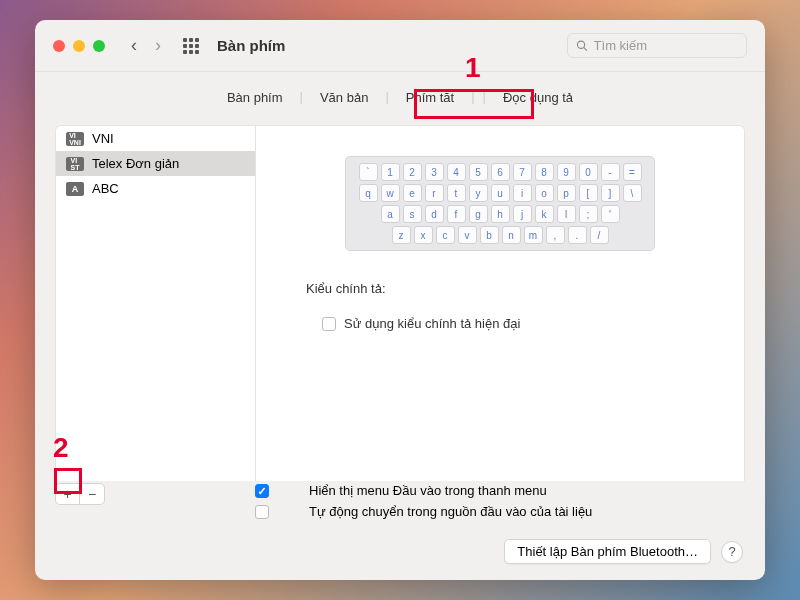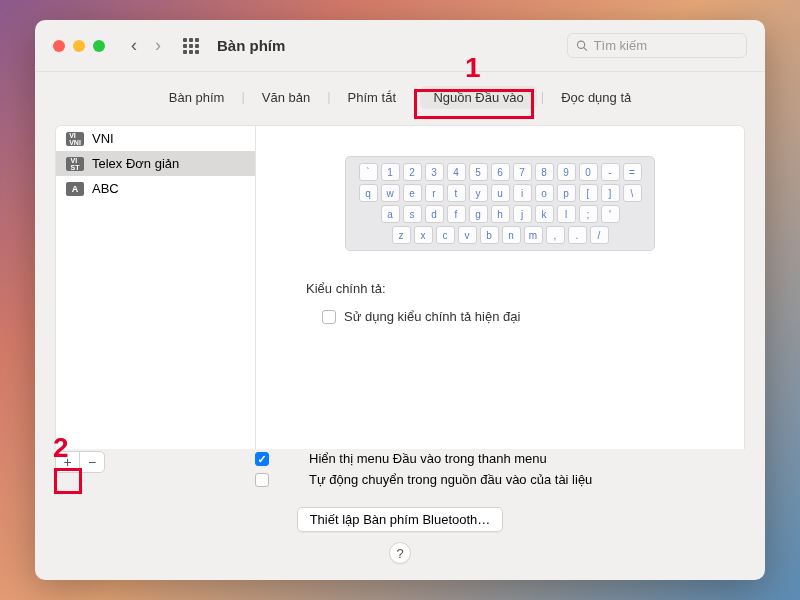--- a/index.html
+++ b/index.html
@@ -52,35 +52,35 @@
     .src-icon.vi { background: #6b6b6b; }
     .src-icon.abc { background: #6b6b6b; font-size: 9px; }
 
     .main-panel { flex: 1; background: #fff; border: 1px solid #e5e3e2; border-radius: 0 6px 0 0; border-left: 1px solid #e5e3e2; border-bottom: none; padding: 30px 20px 10px; }
     .keyboard { width: 310px; margin: 0 auto; background: #e8e8ea; border-radius: 5px; padding: 6px; border: 1px solid #d5d5d8; }
     .krow { display: flex; gap: 3px; margin-bottom: 3px; justify-content: center; }
     .krow:last-child { margin-bottom: 0; }
     .key { background: #fcfcfd; border: 1px solid #d0d0d4; border-radius: 3px; width: 19px; height: 18px; display: flex; align-items: center; justify-content: center; font-size: 10px; color: #5b7cc4; font-weight: 500; }
 
     .detail-section { margin-top: 30px; padding-left: 30px; font-size: 13px; color: #333; }
-    .detail-label { margin-bottom: 13px; }
+    .detail-label { margin-bottom: 20px; }
     .check-row { display: flex; align-items: flex-end; gap: 8px; padding-left: 16px; }
     .checkbox { width: 14px; height: 14px; border: 1px solid #bbb; border-radius: 3px; background: #fff; flex-shrink: 0; }
     .checkbox.checked { background: #0a7aff; border-color: #0a7aff; display: flex; align-items: center; justify-content: center; }
     .checkbox.checked::after { content: "✓"; color: #fff; font-size: 11px; font-weight: bold; }
 
     .bottom-row { display: flex; padding: 0 20px; align-items: flex-start; }
     .add-remove { width: 200px; padding-top: 2px; }
     .pm-wrap { display: flex; border: 1px solid #d5d3d2; border-radius: 5px; overflow: hidden; width: fit-content; background: #fff; }
     .pm-btn { width: 24px; height: 20px; display: flex; align-items: center; justify-content: center; font-size: 14px; color: #555; }
     .pm-btn:first-child { border-right: 1px solid #d5d3d2; }
     .bottom-checks { flex: 1; padding-top: 2px; }
     .bottom-checks .check-row { padding-left: 0; margin-bottom: 6px; font-size: 13px; gap: 40px; }
 
-    .footer { display: flex; justify-content: flex-end; align-items: center; gap: 10px; padding: 14px 22px 16px; flex-direction: column; }
+    .footer { display: flex; justify-content: flex-end; align-items: center; gap: 10px; padding: 14px 22px 16px; }
     .bt-btn { background: #fff; border: 1px solid #d5d3d2; border-radius: 5px; padding: 4px 12px; font-size: 13px; box-shadow: 0 1px 1px rgba(0,0,0,0.04); }
     .help-btn { width: 22px; height: 22px; border: 1px solid #d5d3d2; border-radius: 50%; background: #fff; display: flex; align-items: center; justify-content: center; font-size: 13px; color: #555; box-shadow: 0 1px 1px rgba(0,0,0,0.04); }
 
     .annot { position: absolute; border: 3px solid #e4002b; pointer-events: none; }
     .annot-label { position: absolute; color: #e4002b; font-weight: 900; font-size: 28px; font-family: Arial, sans-serif; pointer-events: none; }
   </style>
 </head>
 <body>
 
 <div class="window">
@@ -115,21 +115,20 @@
     </div>
   </div>
 
   <div class="tabs">
     <div class="tab">Bàn phím</div>
     <span class="tabsep">|</span>
     <div class="tab">Văn bản</div>
     <span class="tabsep">|</span>
     <div class="tab">Phím tắt</div>
     <span class="tabsep">|</span>
-    <div class="tab active">Nguồn Đầu vào</div>
     <span class="tabsep">|</span>
     <div class="tab">Đọc dụng tả</div>
   </div>
 
   <div class="content">
     <div class="sidebar">
       <div class="source-item">
         <div class="src-icon vi">VI<br>VNI</div>
         <span>VNI</span>
       </div>

